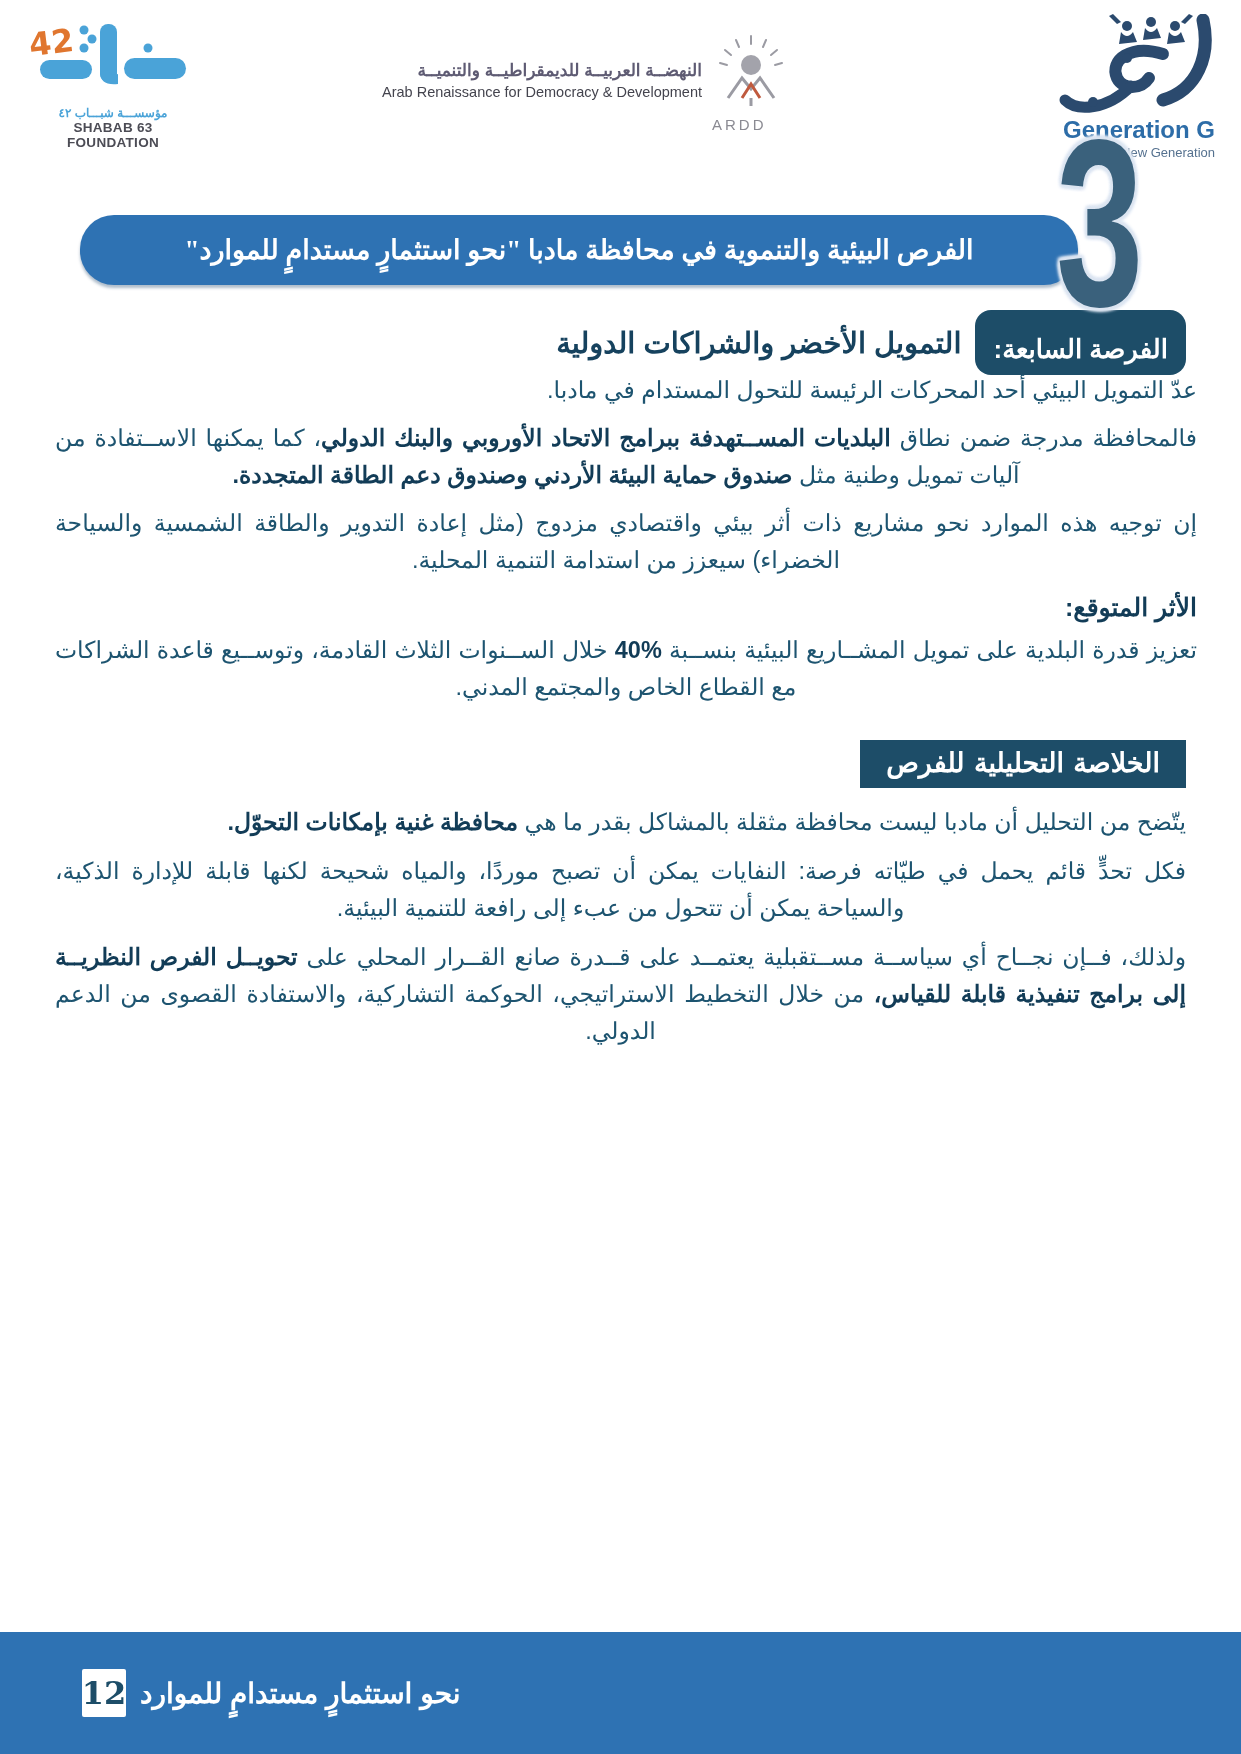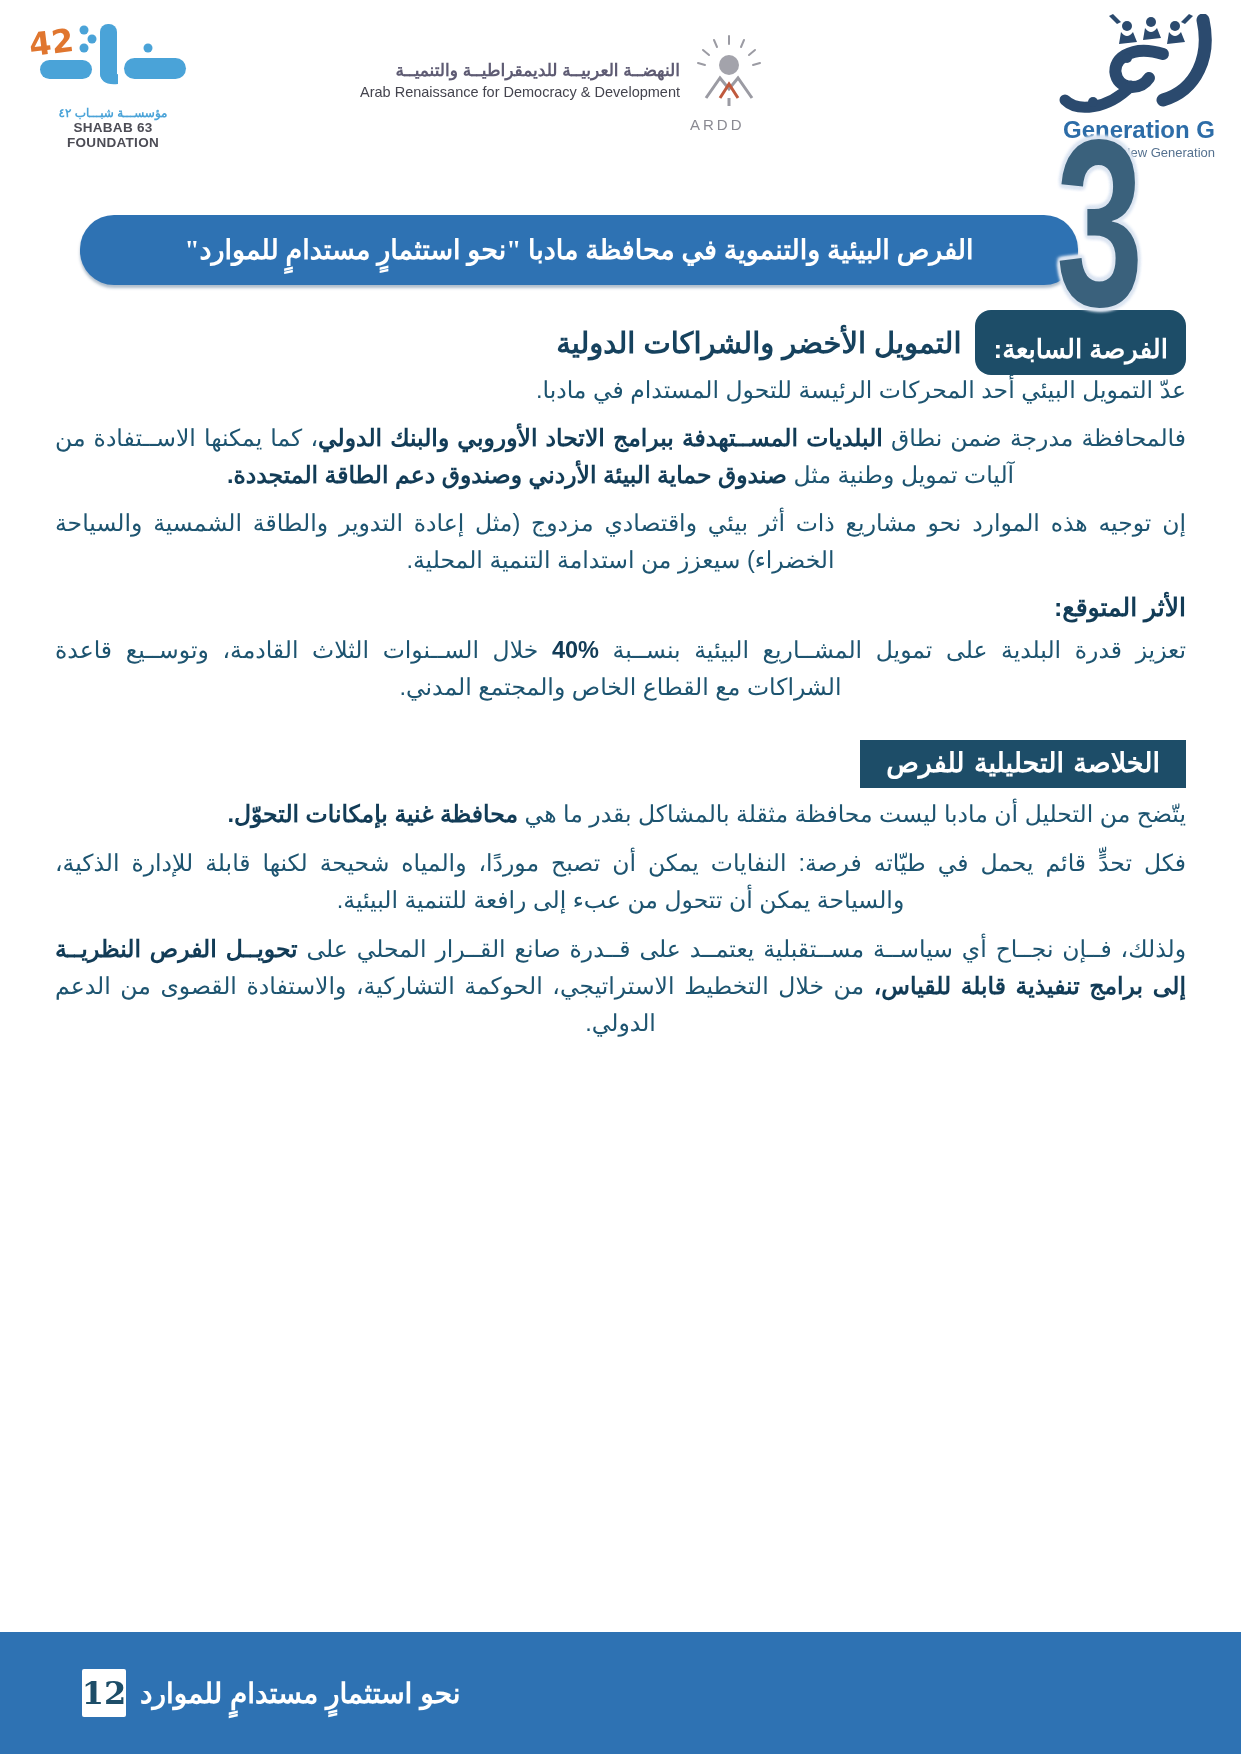--- a/index.html
+++ b/index.html
@@ -15,21 +15,21 @@
   html,body{background:#9a9a9a;}
   body{font-family:"Liberation Sans",sans-serif;}
   .page{
     position:relative;width:1241px;height:1754px;margin:0 auto;
     background:#ffffff;overflow:hidden;
   }
   
   .shabab{position:absolute;left:28px;top:20px;width:200px;direction:ltr}
   .shabab .ar-line{color:#4aa3d8;font-size:12px;font-weight:700;text-align:center;width:170px;margin-top:2px}
   .shabab .en-line{color:#4c4c55;font-size:13.5px;font-weight:700;text-align:center;width:170px;letter-spacing:.3px}
-  .ardd{position:absolute;left:340px;top:32px;width:430px;display:flex;direction:ltr;align-items:flex-start}
+  .ardd{position:absolute;left:362px;top:32px;width:430px;display:flex;direction:ltr;align-items:flex-start}
   .ardd .txt{width:340px;text-align:right;margin-top:28px}
   .ardd .txt .ar{color:#5e5b73;font-weight:700;font-size:17px;letter-spacing:1px}
   .ardd .txt .en{color:#44444e;font-size:14.5px;margin-top:3px}
   .ardd .emblem{margin-left:10px;text-align:left}
   .ardd .emblem .acr{color:#8a8a92;font-size:15px;letter-spacing:3px;margin-top:2px}
   .geng{position:absolute;right:26px;top:14px;width:190px;text-align:right;direction:ltr}
   .geng .name{color:#2d6da8;font-weight:700;font-size:24px;margin-top:2px}
   .geng .tag{color:#55718f;font-size:13px;margin-top:1px}
   
   .chapter-number{
@@ -46,31 +46,31 @@
     display:flex;align-items:center;justify-content:center;
     box-shadow:0 3px 3px rgba(26,66,105,.35);
     font-family:Liberation Serif, serif;
   }
   .banner .t{color:#fff;font-weight:700;font-size:27px;direction:rtl;padding:0 30px;white-space:nowrap}
   
   .opp-row{position:absolute;top:310px;right:55px;left:55px;direction:rtl;display:flex;align-items:center;gap:14px}
   .opp-badge{background:var(--navy);color:#fff;font-weight:700;font-size:26px;
     border-radius:16px;padding:24px 18px 10px;line-height:1.2}
   .opp-title{color:var(--heading);font-weight:700;font-size:29px}
-  .content{position:absolute;top:372px;right:55px;left:55px;direction:rtl}
+  .content{position:absolute;top:372px;right:44px;left:55px;direction:rtl}
   .content p{color:var(--body);font-size:23.5px;line-height:37px;margin-bottom:11px;
     text-align:justify;text-align-last:center}
   .content p.single{text-align:right;text-align-last:right}
   .content .b{font-weight:700;color:var(--bold)}
   .impact-h{color:var(--bold);font-weight:700;font-size:25px;margin:14px 0 10px;text-align:right}
   
   .summary{position:absolute;top:740px;right:55px;left:55px;direction:rtl}
   .summary-box{display:inline-block;background:var(--navy);color:#fff;
     font-family:"DejaVu Serif",serif;font-weight:700;font-size:27px;
-    padding:7px 26px 10px;margin-bottom:8px}
+    padding:7px 26px 10px;margin-bottom:16px}
   .summary p{color:var(--body);font-size:23.5px;line-height:37px;margin-bottom:12px;
     text-align:justify;text-align-last:center}
   .summary p.single{text-align:left;text-align-last:right}
   .summary .b{font-weight:700;color:var(--bold)}
   
   .footer{position:absolute;left:0;right:0;bottom:0;height:122px;background:var(--accent)}
   .page-badge{position:absolute;left:82px;top:37px;width:44px;height:48px;background:#fff;
     border-radius:2px;display:flex;align-items:center;justify-content:center;
     color:var(--navy);font-family:"DejaVu Serif",serif;font-weight:700;font-size:32px}
   .footer-title{position:absolute;left:140px;top:0;height:122px;display:flex;align-items:center;

